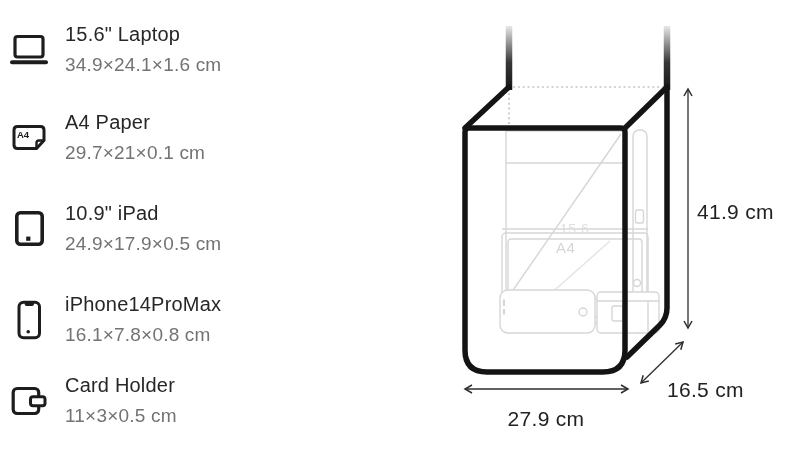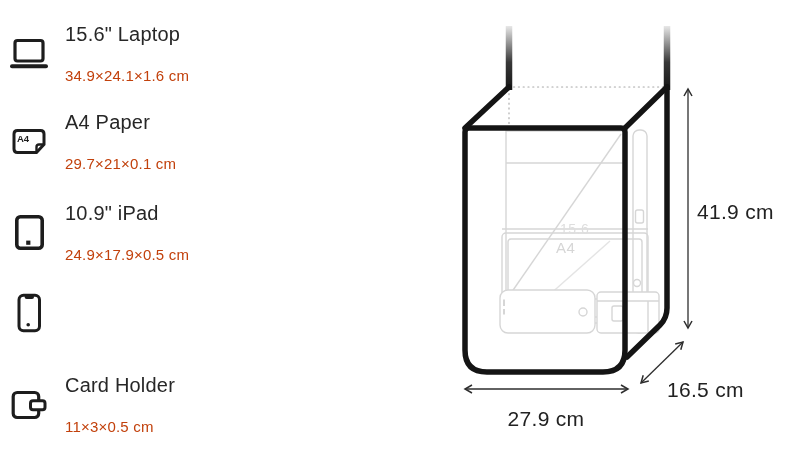--- a/index.html
+++ b/index.html
@@ -7,21 +7,21 @@
     width:800px;height:455px;background:#ffffff;
     font-family:"Liberation Sans",sans-serif;overflow:hidden;
   }
   .stage{position:relative;width:800px;height:455px;}
 
   
   .item{position:absolute;left:10px;display:flex;align-items:center;gap:17px;}
   .icon-box{width:38px;display:flex;justify-content:center;align-items:center;flex:0 0 38px;}
   .item-text{display:flex;flex-direction:column;}
   .item-title{font-size:20px;color:#272727;letter-spacing:.2px;line-height:1.15;white-space:nowrap;}
-  .item-dims{font-size:15px;color:#c2410c;letter-spacing:.2px;margin-top:21px;white-space:nowrap;}
+  .item-dims{font-size:19px;color:#737373;letter-spacing:.2px;margin-top:8px;white-space:nowrap;}
 
   .i1{top:23px;} .i2{top:111px;} .i3{top:202px;} .i4{top:293px;} .i5{top:374px;}
 
   
   .diagram{position:absolute;left:440px;top:0;width:360px;height:455px;}
   svg text{font-family:"Liberation Sans",sans-serif;}
   .dim-label{font-size:21px;fill:#222222;letter-spacing:.3px;}
   .ghost-label{letter-spacing:.5px;}
 </style>
 </head>
@@ -69,20 +69,24 @@
     </div>
   </div>
 
   <div class="item i4">
     <div class="icon-box">
       <svg width="25" height="40" viewBox="0 0 25 40">
         <rect x="2" y="2.2" width="20.5" height="35.5" rx="4.5" fill="none" stroke="#1d1d1d" stroke-width="3"></rect>
         <rect x="7.6" y="2" width="9.4" height="4" rx="2" fill="#1d1d1d"></rect>
         <circle cx="11.2" cy="31.8" r="1.8" fill="#1d1d1d"></circle>
       </svg>
+    </div>
+    <div class="item-text">
+      <div class="item-title">iPhone14ProMax</div>
+      <div class="item-dims">16.1×7.8×0.8 cm</div>
     </div>
   </div>
 
   <div class="item i5">
     <div class="icon-box">
       <svg width="36" height="30" viewBox="0 0 36 30">
         <rect x="2.2" y="2.5" width="25.5" height="25" rx="4" fill="none" stroke="#1d1d1d" stroke-width="3.2"></rect>
         <rect x="19.5" y="10.8" width="14.5" height="9" rx="2.5" fill="#ffffff" stroke="#1d1d1d" stroke-width="3"></rect>
       </svg>
     </div>

